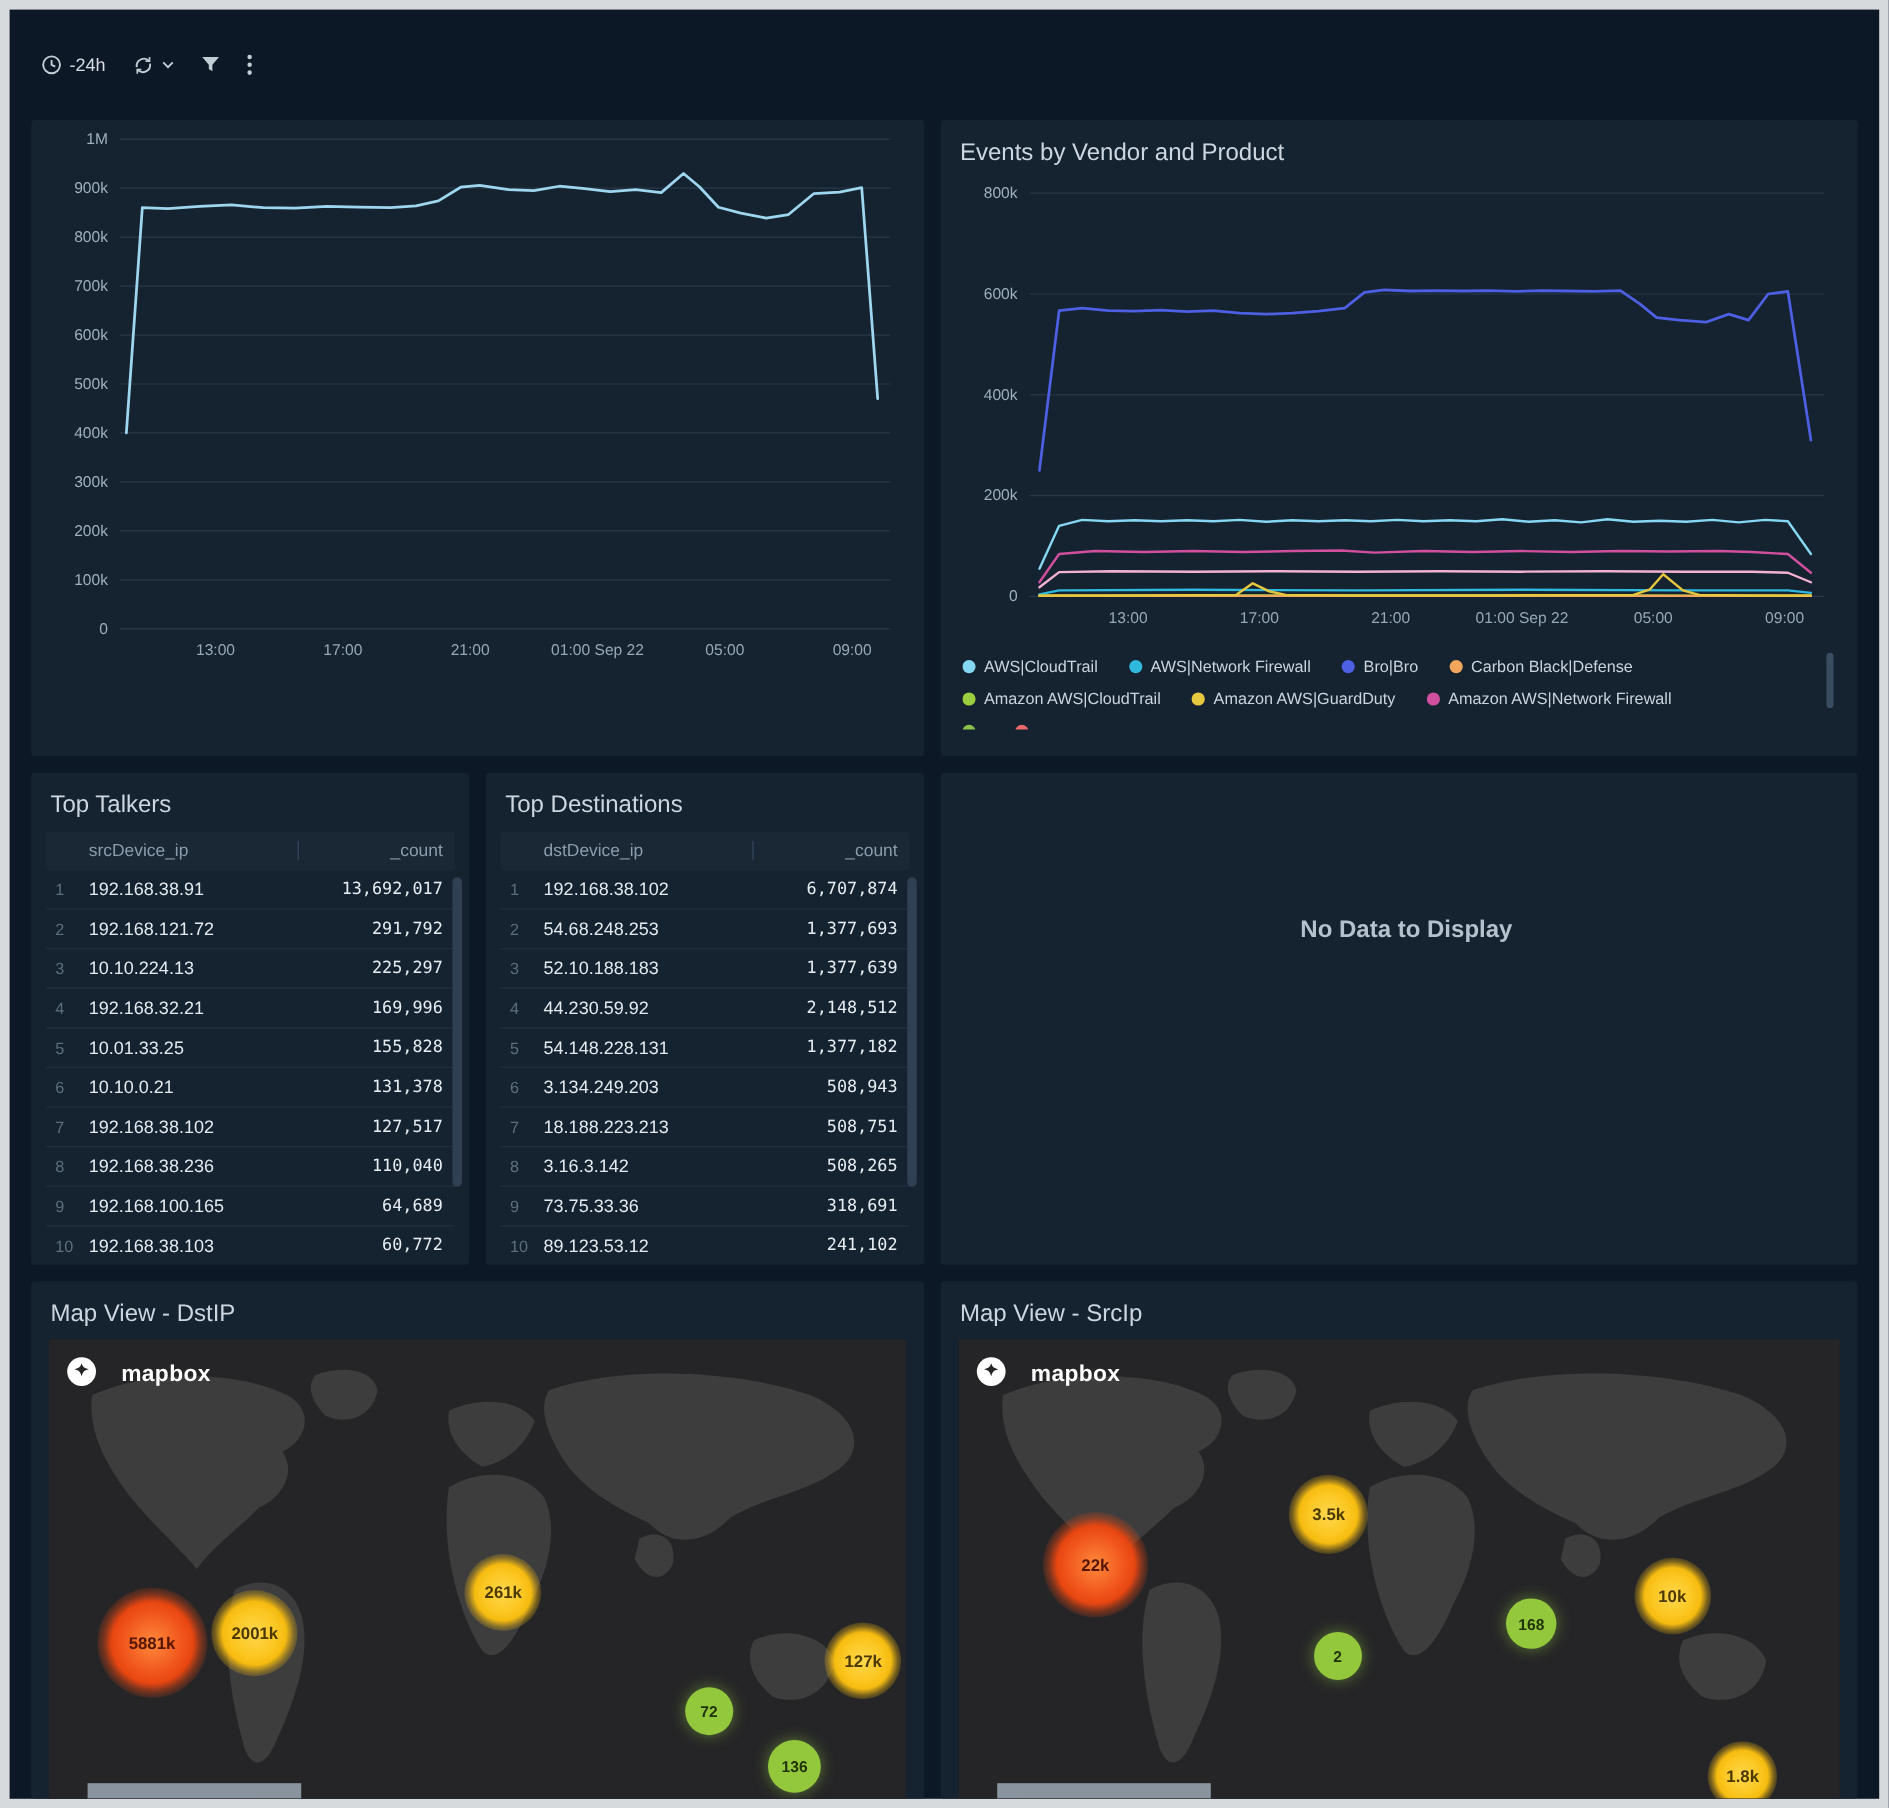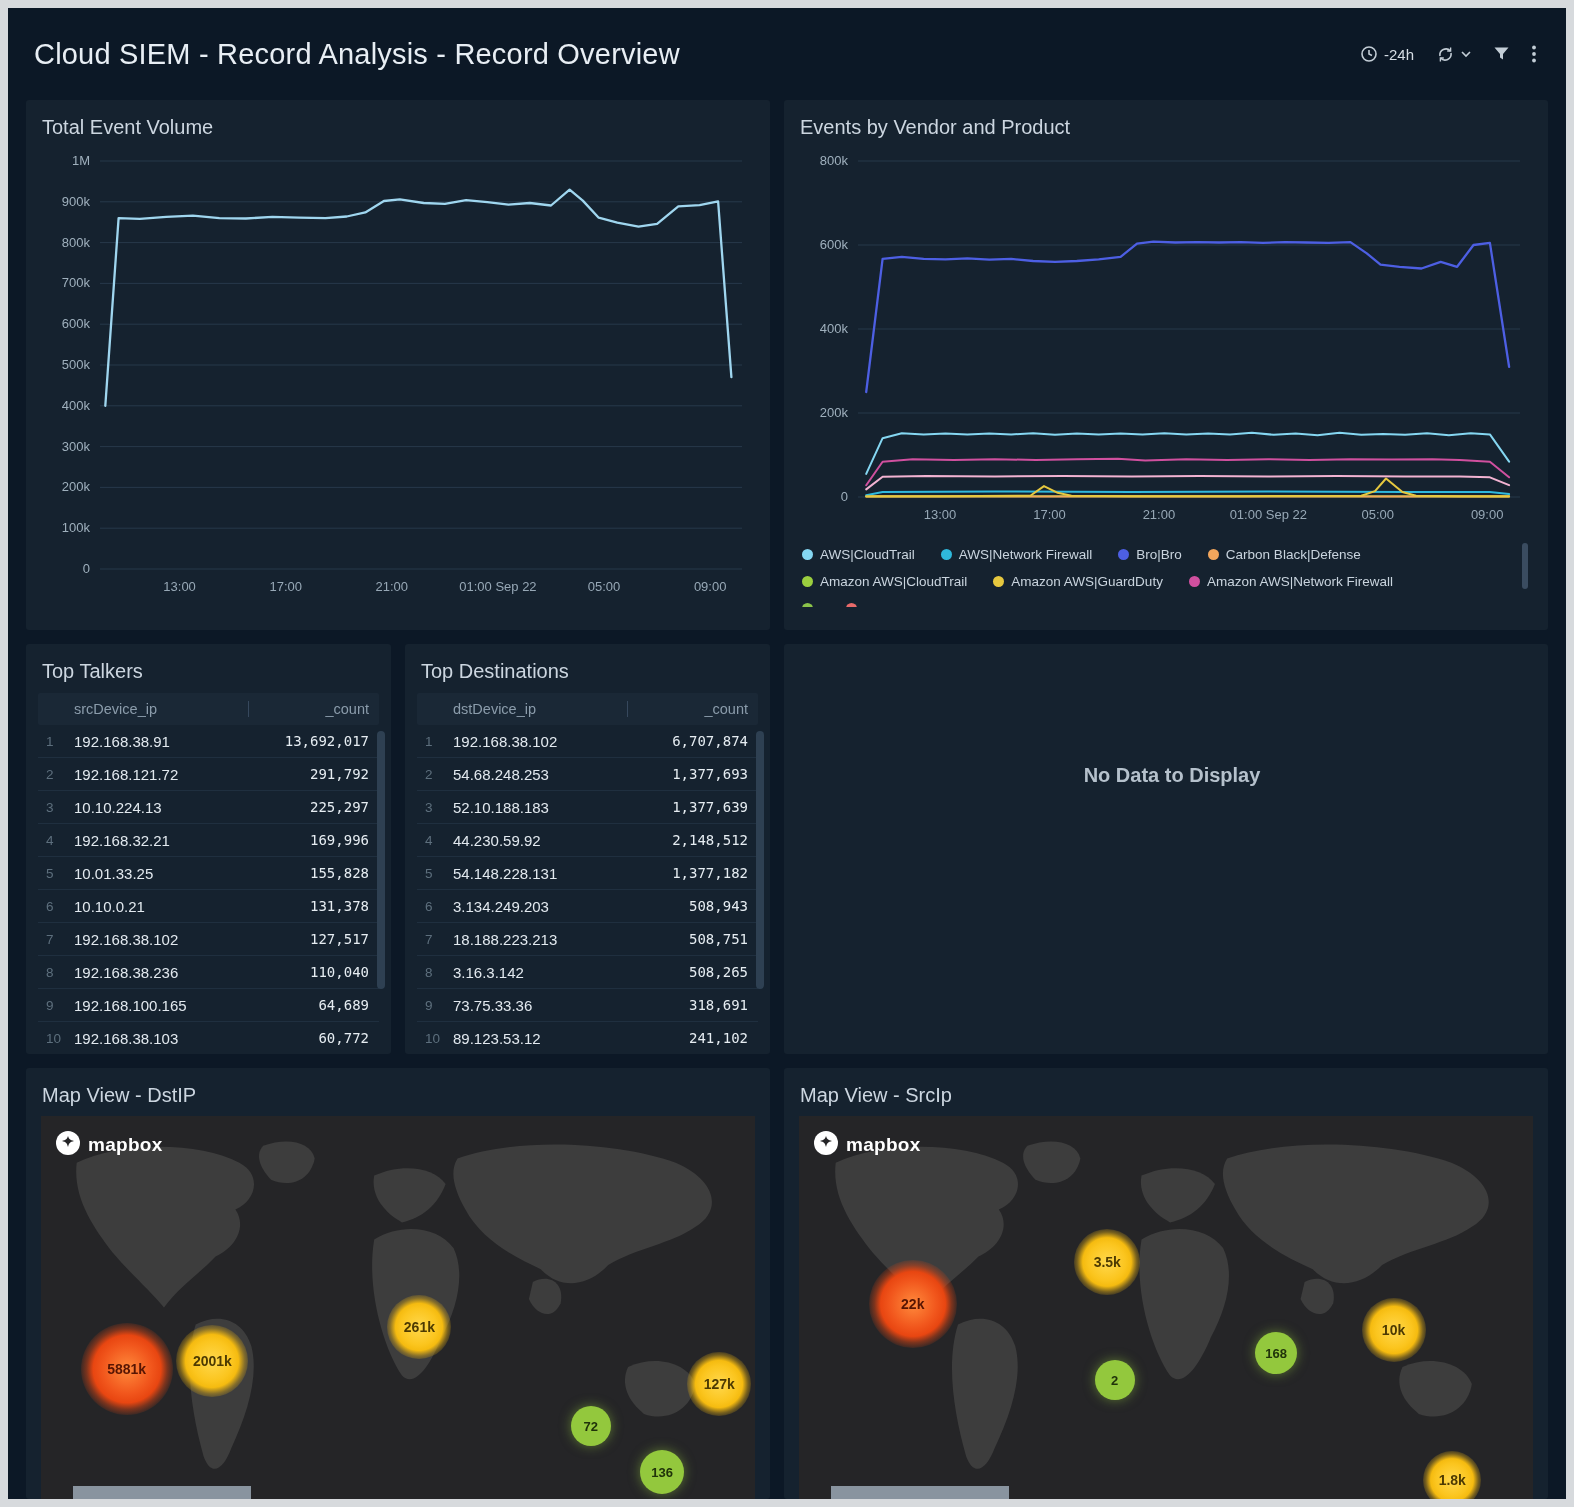--- a/index.html
+++ b/index.html
@@ -50,38 +50,37 @@
   .tscroll { position:absolute; right:-6px; top:38px; width:8px; height:258px; border-radius:4px; background:#2e4052; }
 
   
   .emptybox { position:absolute; left:12px; right:0; top:120px; text-align:center; }
   .empty-title { font-size:20px; font-weight:700; color:#b5c1cc; margin-bottom:18px; }
   .empty-msg { font-size:15.5px; color:#8fa0ad; line-height:1.75; max-width:560px; margin:0 auto; }
 
   
   .map { position:absolute; left:15px; right:15px; top:48px; bottom:0; background:#252527; overflow:hidden; }
   .map svg.world { position:absolute; inset:0; width:100%; height:100%; }
-  .mb { position:absolute; top:14px; left:14px; display:flex; align-items:center; gap:7px; z-index:5; }
+  .mb { position:absolute; top:14px; left:14px; display:flex; align-items:center; gap:20px; z-index:5; }
   .mb-txt { color:#ffffff; font-size:19px; font-weight:700; letter-spacing:.3px; }
   .attrib { position:absolute; left:32px; bottom:0; width:178px; height:13px; background:#95a1ad; opacity:.9; z-index:4; }
   .bubble { position:absolute; transform:translate(-50%,-50%); border-radius:50%;
             display:flex; align-items:center; justify-content:center; font-weight:700; z-index:3; cursor:pointer; }
   .bubble.red { background:radial-gradient(circle,#ff8a3c 0%,#f1561c 38%,#e84611 52%,rgba(232,70,17,.45) 62%,rgba(232,70,17,0) 74%);
                 color:#571503; font-size:14px; }
   .bubble.yellow { background:radial-gradient(circle,#ffd84d 0%,#fbc51e 40%,#f5bb10 52%,rgba(245,187,16,.4) 64%,rgba(245,187,16,0) 76%);
                    color:#4d3a02; font-size:14px; }
   .bubble.green { background:#93c83d; box-shadow:0 0 12px rgba(147,200,61,.5); color:#20330a; font-size:13px; }
 </style>
 </head>
 <body>
 
 <div class="frame">
 
   <div class="header">
-    <div class="dash-title">Cloud SIEM - Record Analysis - Record Overview</div>
     <div class="hicons">
       <div class="hic">
         <span>
           <svg width="18" height="18" viewBox="0 0 18 18" fill="none" stroke="currentColor" stroke-width="1.6">
             <circle cx="9" cy="9" r="7"></circle>
               <path d="M9 5v4l3 1.5"></path>
           </svg>
         </span>
         <span class="trange">-24h</span>
       </div>
@@ -114,21 +113,20 @@
               <circle cx="2" cy="9" r="1.9"></circle>
               <circle cx="2" cy="15.5" r="1.9"></circle>
           </svg>
         </span>
       </div>
     </div>
   </div>
 
   <div class="row">
     <div class="panel h530 w744">
-      <div class="p-title">Total Event Volume</div>
       <div class="chartwrap">
         <svg width="712" height="452">
             <line x1="58" x2="700" y1="422" y2="422" stroke="#27394a" stroke-width="1"></line>
             <text x="48" y="426" fill="#9fb0bd" font-size="13" text-anchor="end">0</text>
             <line x1="58" x2="700" y1="381.2" y2="381.2" stroke="#27394a" stroke-width="1"></line>
             <text x="48" y="385.2" fill="#9fb0bd" font-size="13" text-anchor="end">100k</text>
             <line x1="58" x2="700" y1="340.4" y2="340.4" stroke="#27394a" stroke-width="1"></line>
             <text x="48" y="344.4" fill="#9fb0bd" font-size="13" text-anchor="end">200k</text>
             <line x1="58" x2="700" y1="299.6" y2="299.6" stroke="#27394a" stroke-width="1"></line>
             <text x="48" y="303.6" fill="#9fb0bd" font-size="13" text-anchor="end">300k</text>

